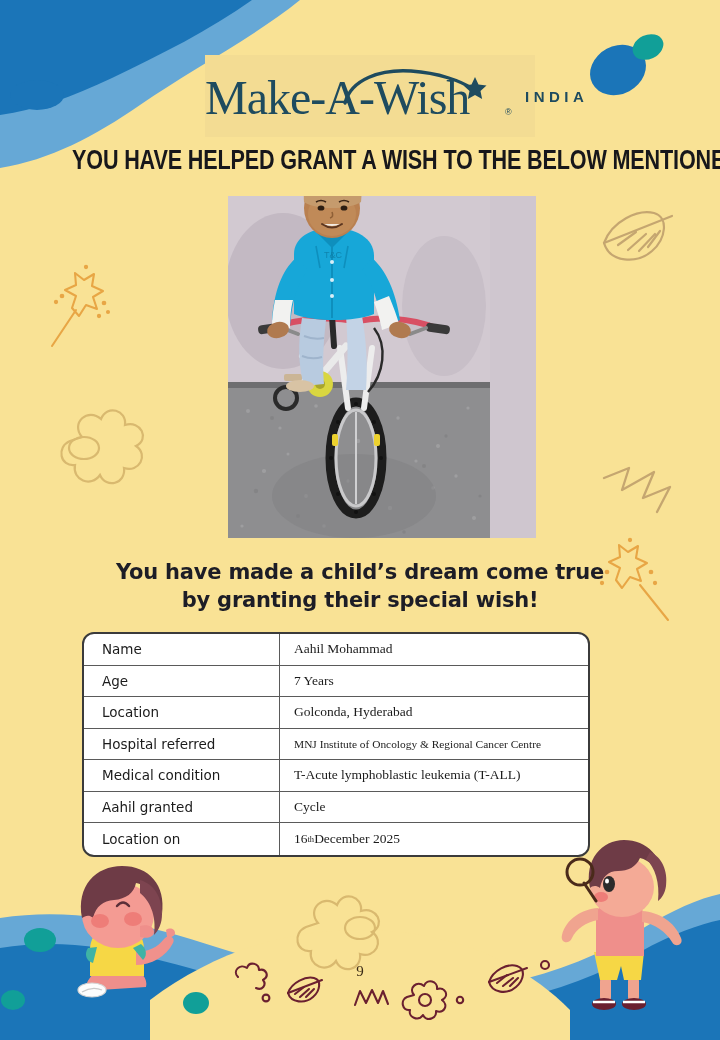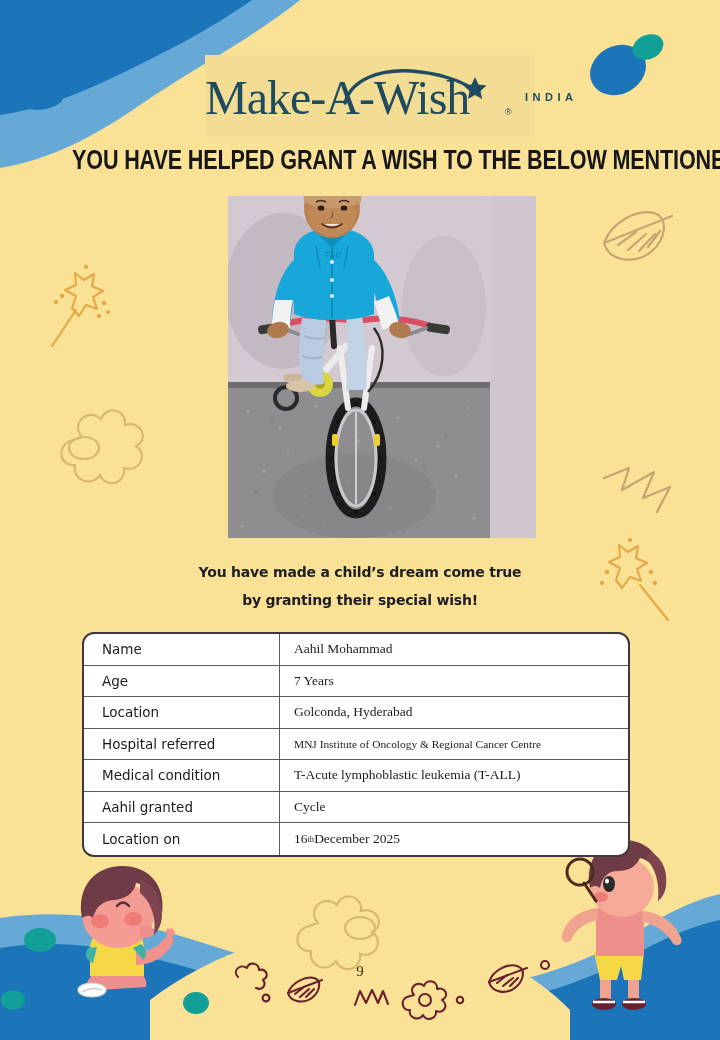--- a/index.html
+++ b/index.html
@@ -30,21 +30,21 @@
     display: flex; 
     align-items: center; justify-content: flex-start;
   }
   #logo-wordmark {
     position: relative;
     width: 320px; height: 58px;
   }
   #logo-wordmark svg { display: block; }
   #logo-india {
     font-family: "Liberation Sans", sans-serif;
-    font-size: 11px; font-weight: 700;
+    font-size: 15px; font-weight: 700;
     letter-spacing: 4.5px;
     color: #1e4b5f;
     margin-top: 1px;
   }
   
   #headline {
     position: absolute;
     left: 0; top: 145px;
     width: 720px;
     text-align: center;
@@ -66,31 +66,31 @@
     background: #cfc6cf;
   }
   #photo-frame svg { display: block; }
   
   #subtitle {
     position: absolute;
     left: 0; top: 558px;
     width: 720px;
     text-align: center;
     font-family: "DejaVu Sans", sans-serif;
-    font-size: 14px;
+    font-size: 21px;
     font-weight: 600;
     line-height: 28px;
     color: #1d1d26;
     letter-spacing: -0.2px;
   }
   
   #info-table {
     position: absolute;
     left: 82px; top: 632px;
-    width: 548px;
+    width: 508px;
     border: 2px solid #3b3b3b;
     border-radius: 12px;
     background: #ffffff;
     overflow: hidden;
   }
   .trow {
     display: flex;
     align-items: stretch;
     border-bottom: 1.5px solid #5a5a5a;
     min-height: 31.5px;

